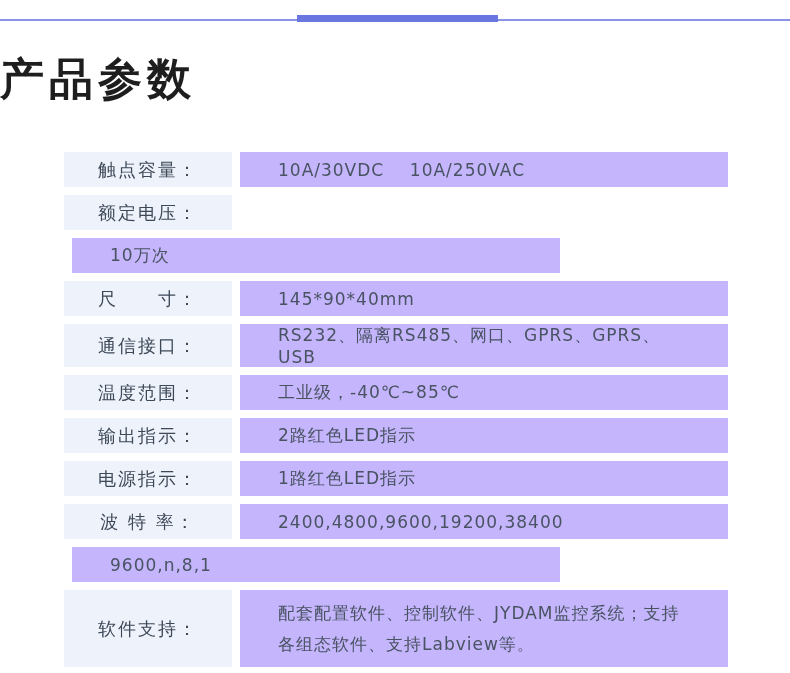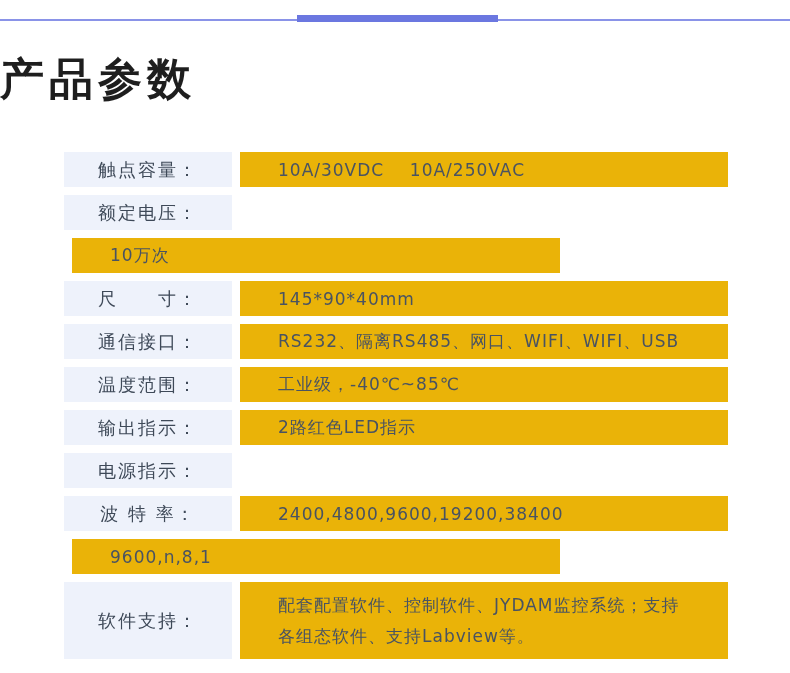--- a/index.html
+++ b/index.html
@@ -65,21 +65,21 @@
     font-size: 18px;
     letter-spacing: 2px;
     color: #3e4958;
     white-space: pre-wrap;
     text-align: center;
   }
   .spec-value {
     width: 488px;
     margin-left: 8px;
     min-height: 35px;
-    background: #eab308;
+    background: #c4b5fd;
     display: flex;
     align-items: center;
     box-sizing: border-box;
     padding-left: 38px;
     padding-right: 32px;
     font-size: 17px;
     letter-spacing: 1px;
     color: #495362;
     white-space: pre-wrap;
   }
@@ -116,35 +116,36 @@
     <div class="spec-value">10万次</div>
   </div>
 
   <div class="spec-row">
     <div class="spec-label">尺　　寸：</div>
     <div class="spec-value">145*90*40mm</div>
   </div>
 
   <div class="spec-row">
     <div class="spec-label">通信接口：</div>
-    <div class="spec-value">RS232、隔离RS485、网口、WIFI、WIFI、USB</div>
+    <div class="spec-value">RS232、隔离RS485、网口、GPRS、GPRS、USB</div>
   </div>
 
   <div class="spec-row">
     <div class="spec-label">温度范围：</div>
     <div class="spec-value">工业级，-40℃~85℃</div>
   </div>
 
   <div class="spec-row">
     <div class="spec-label">输出指示：</div>
     <div class="spec-value">2路红色LED指示</div>
   </div>
 
   <div class="spec-row">
     <div class="spec-label">电源指示：</div>
+    <div class="spec-value">1路红色LED指示</div>
   </div>
 
   <div class="spec-row">
     <div class="spec-label">波 特 率：</div>
     <div class="spec-value">2400,4800,9600,19200,38400</div>
   </div>
 
   <div class="spec-row">
     <div class="spec-value">9600,n,8,1</div>
   </div>

